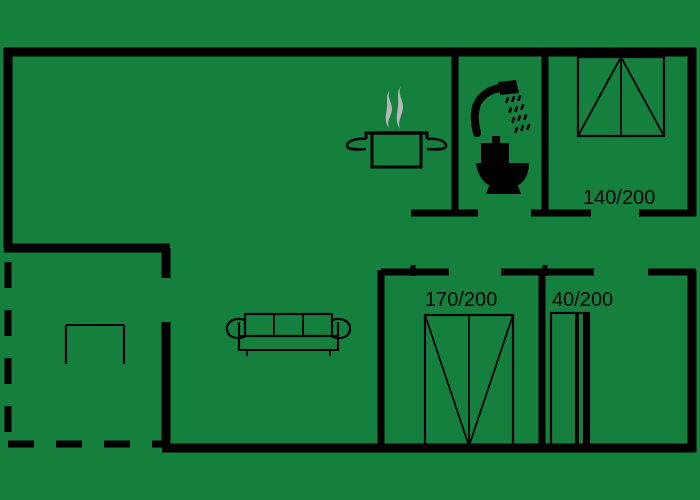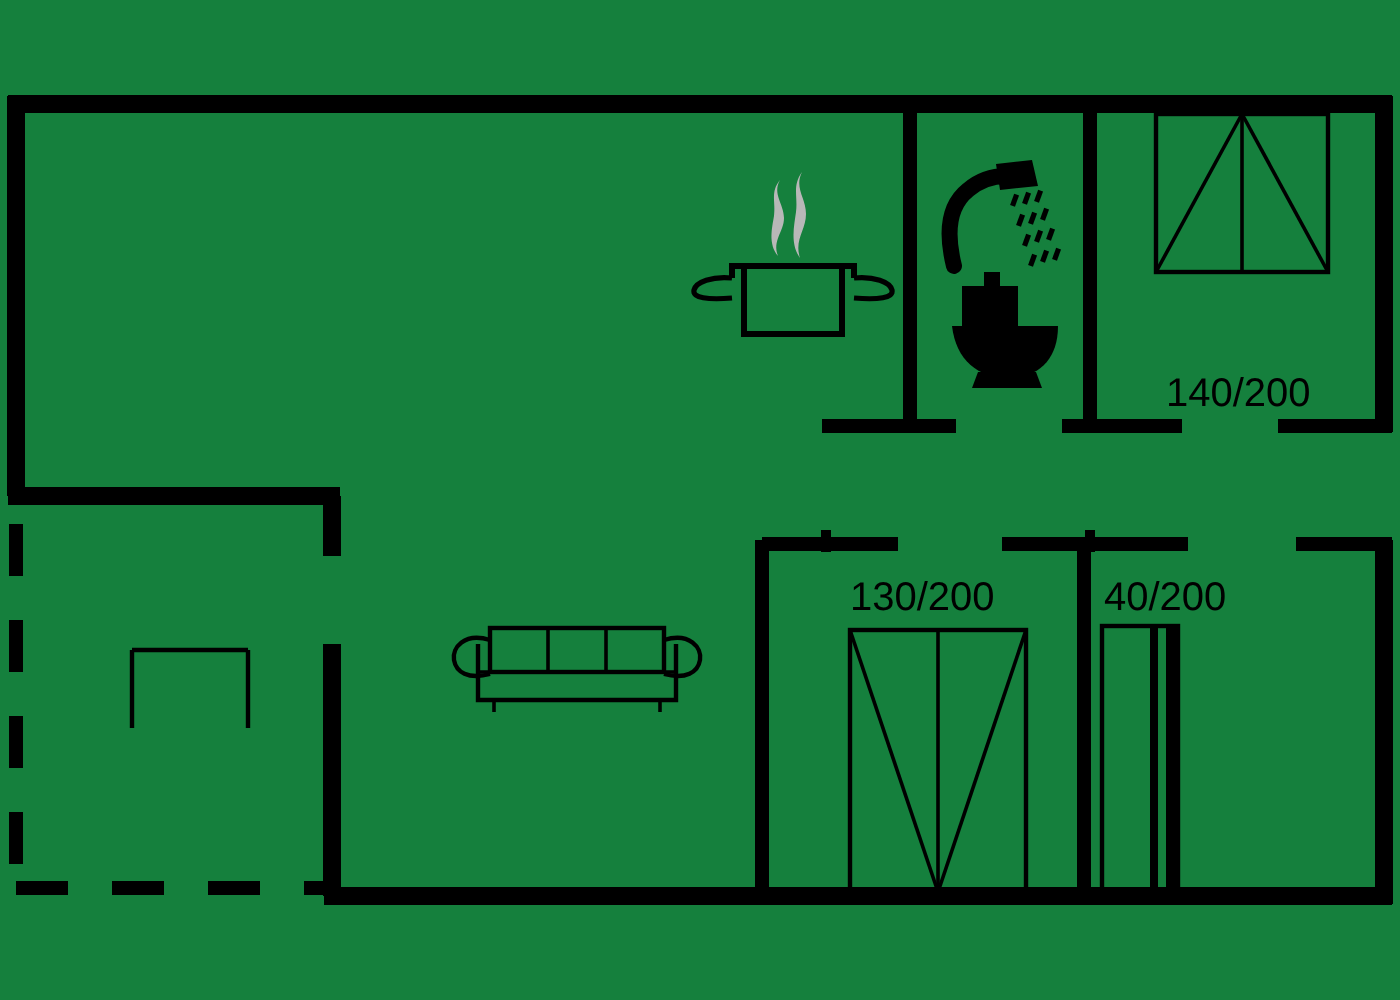--- a/index.html
+++ b/index.html
@@ -188,17 +188,17 @@
       <path class="furn-fill" d="M 476 163 L 529 163 C 529 180 519 189 504 189
                C 489 189 478 180 476 163 Z"></path>
 
       <path class="furn-fill" d="M 489 186 L 518 186 L 521 194 L 486 194 Z"></path>
     </g>
 
   </svg>
 
   <div class="dim-label" style="left:583px; top:186px;">140/200</div>
 
-  <div class="dim-label" style="left:425px; top:288px;">130/200</div>
+  <div class="dim-label" style="left:425px; top:288px;">170/200</div>
 
   <div class="dim-label" style="left:552px; top:288px;">40/200</div>
 
 </div>
 
 </body></html>

